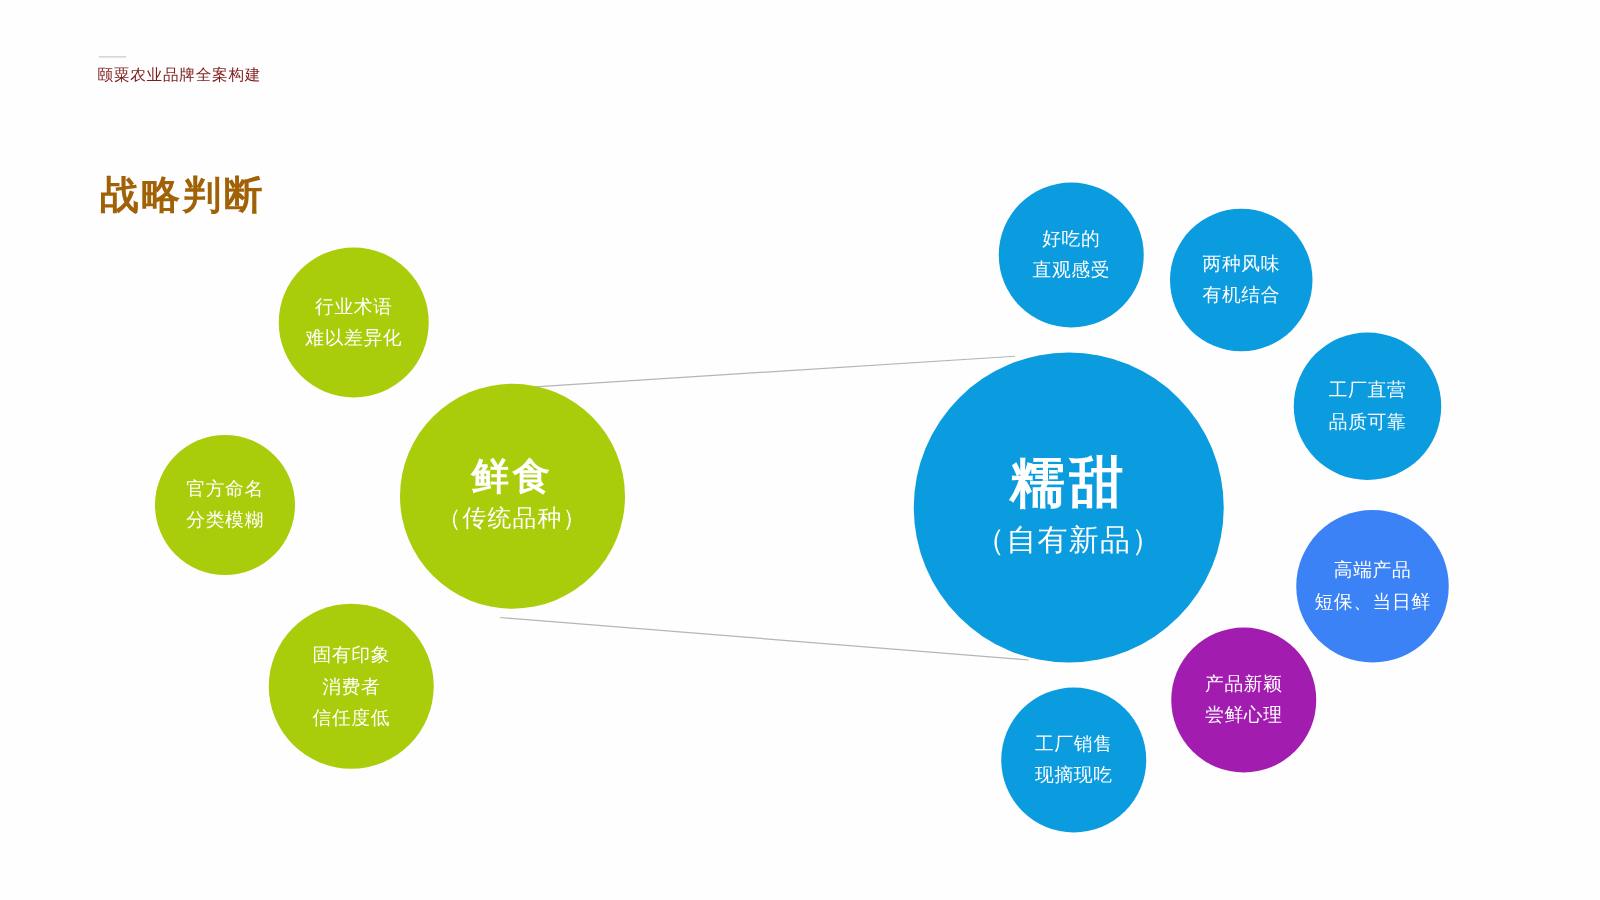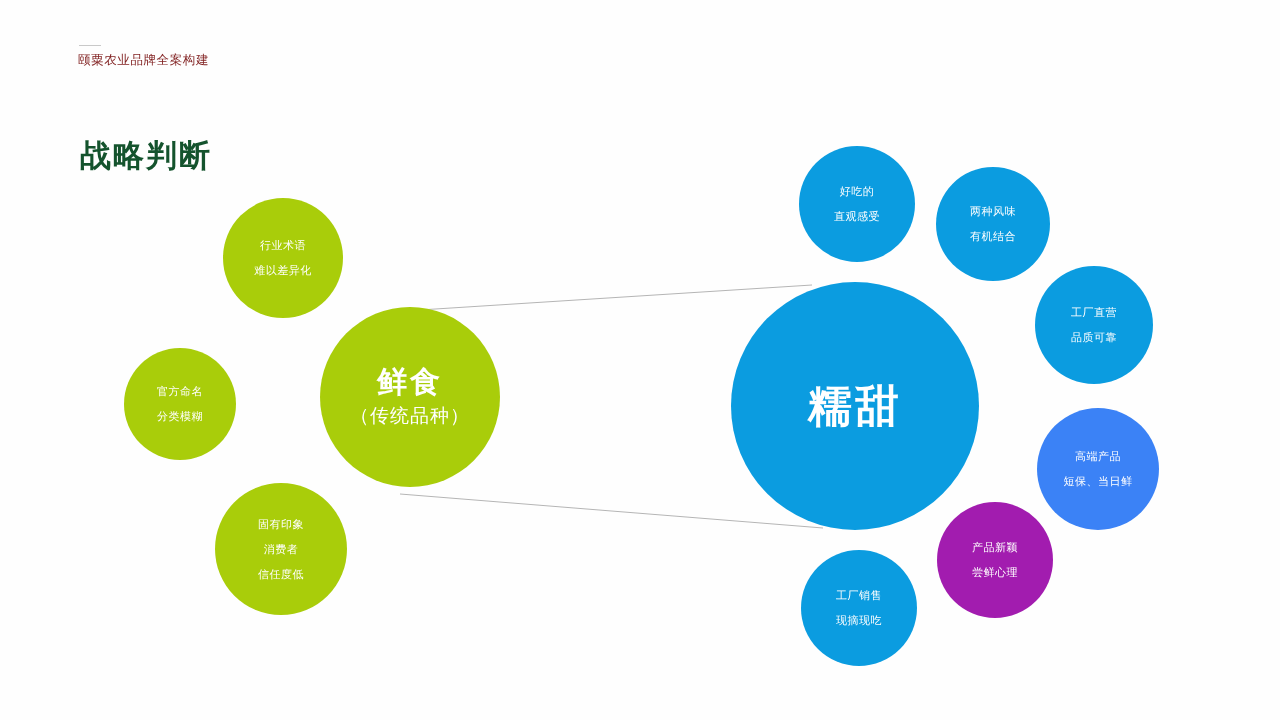--- a/index.html
+++ b/index.html
@@ -44,21 +44,21 @@
     line-height: 17px;
   }
 
   
   .page-title {
     position: absolute;
     left: 80px;
     top: 136px;
     font-size: 31px;
     font-weight: bold;
-    color: #14532d;
+    color: #a16207;
     letter-spacing: 2px;
     line-height: 40px;
   }
 
   
   .diagram {
     position: absolute;
     left: 0;
     top: 0;
     width: 1280px;
@@ -84,21 +84,21 @@
     text-align: center;
     box-sizing: border-box;
   }
   .node .line {
     display: block;
     white-space: nowrap;
   }
 
   
   .sat .line {
-    font-size: 11px;
+    font-size: 15px;
     line-height: 25px;
     letter-spacing: 0.5px;
   }
 
   
   .hub .title {
     font-weight: bold;
     letter-spacing: 3px;
   }
   .hub .sub {
@@ -162,15 +162,16 @@
       <div class="node sat" style="background: #a21caf; left: 937px; top: 502px; width: 116px; height: 116px;">
         <span class="line">产品新颖</span>
         <span class="line">尝鲜心理</span>
       </div>
       <div class="node sat" style="background: rgb(11, 156, 224); left: 801px; top: 550px; width: 116px; height: 116px;">
         <span class="line">工厂销售</span>
         <span class="line">现摘现吃</span>
       </div>
       <div class="node hub hub-blue" style="background: rgb(11, 156, 224); left: 731px; top: 282px; width: 248px; height: 248px;">
         <span class="line title">糯甜</span>
+        <span class="line sub">（自有新品）</span>
       </div>
     </div>
 </div>
 
 </body></html>

